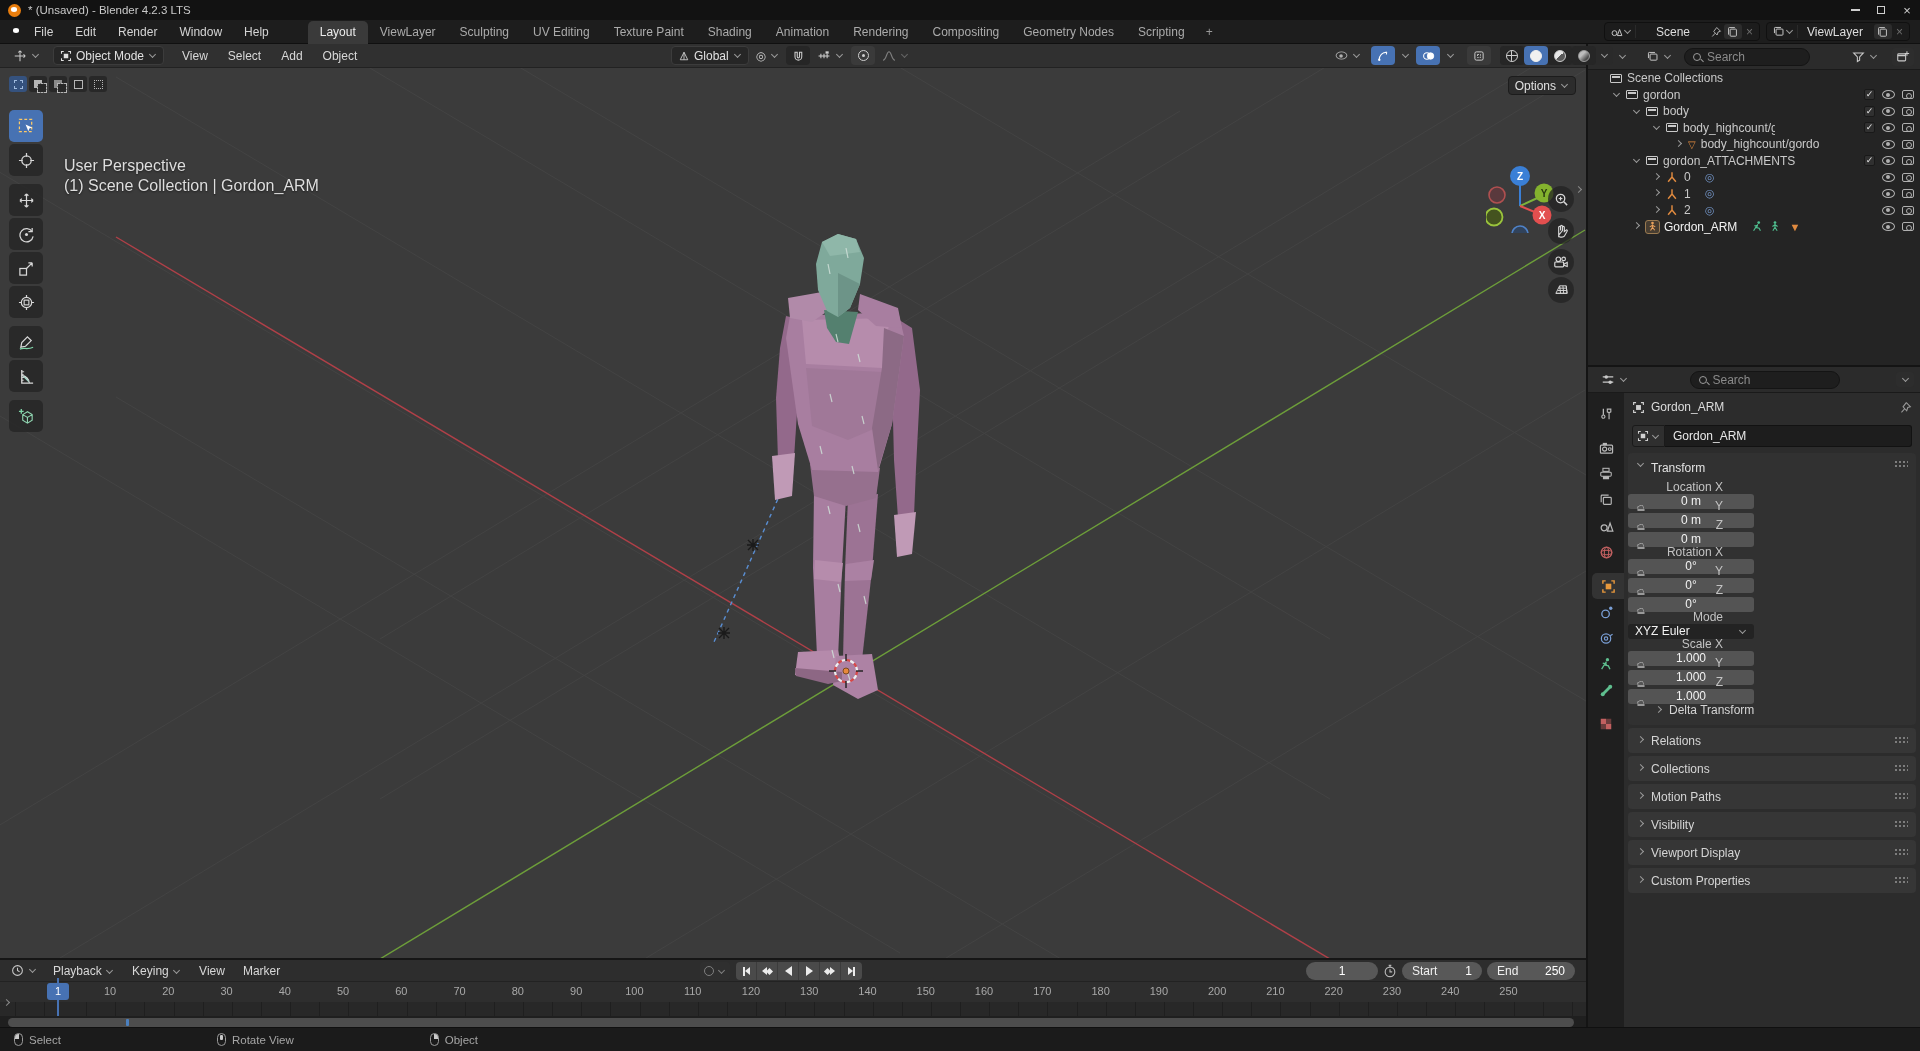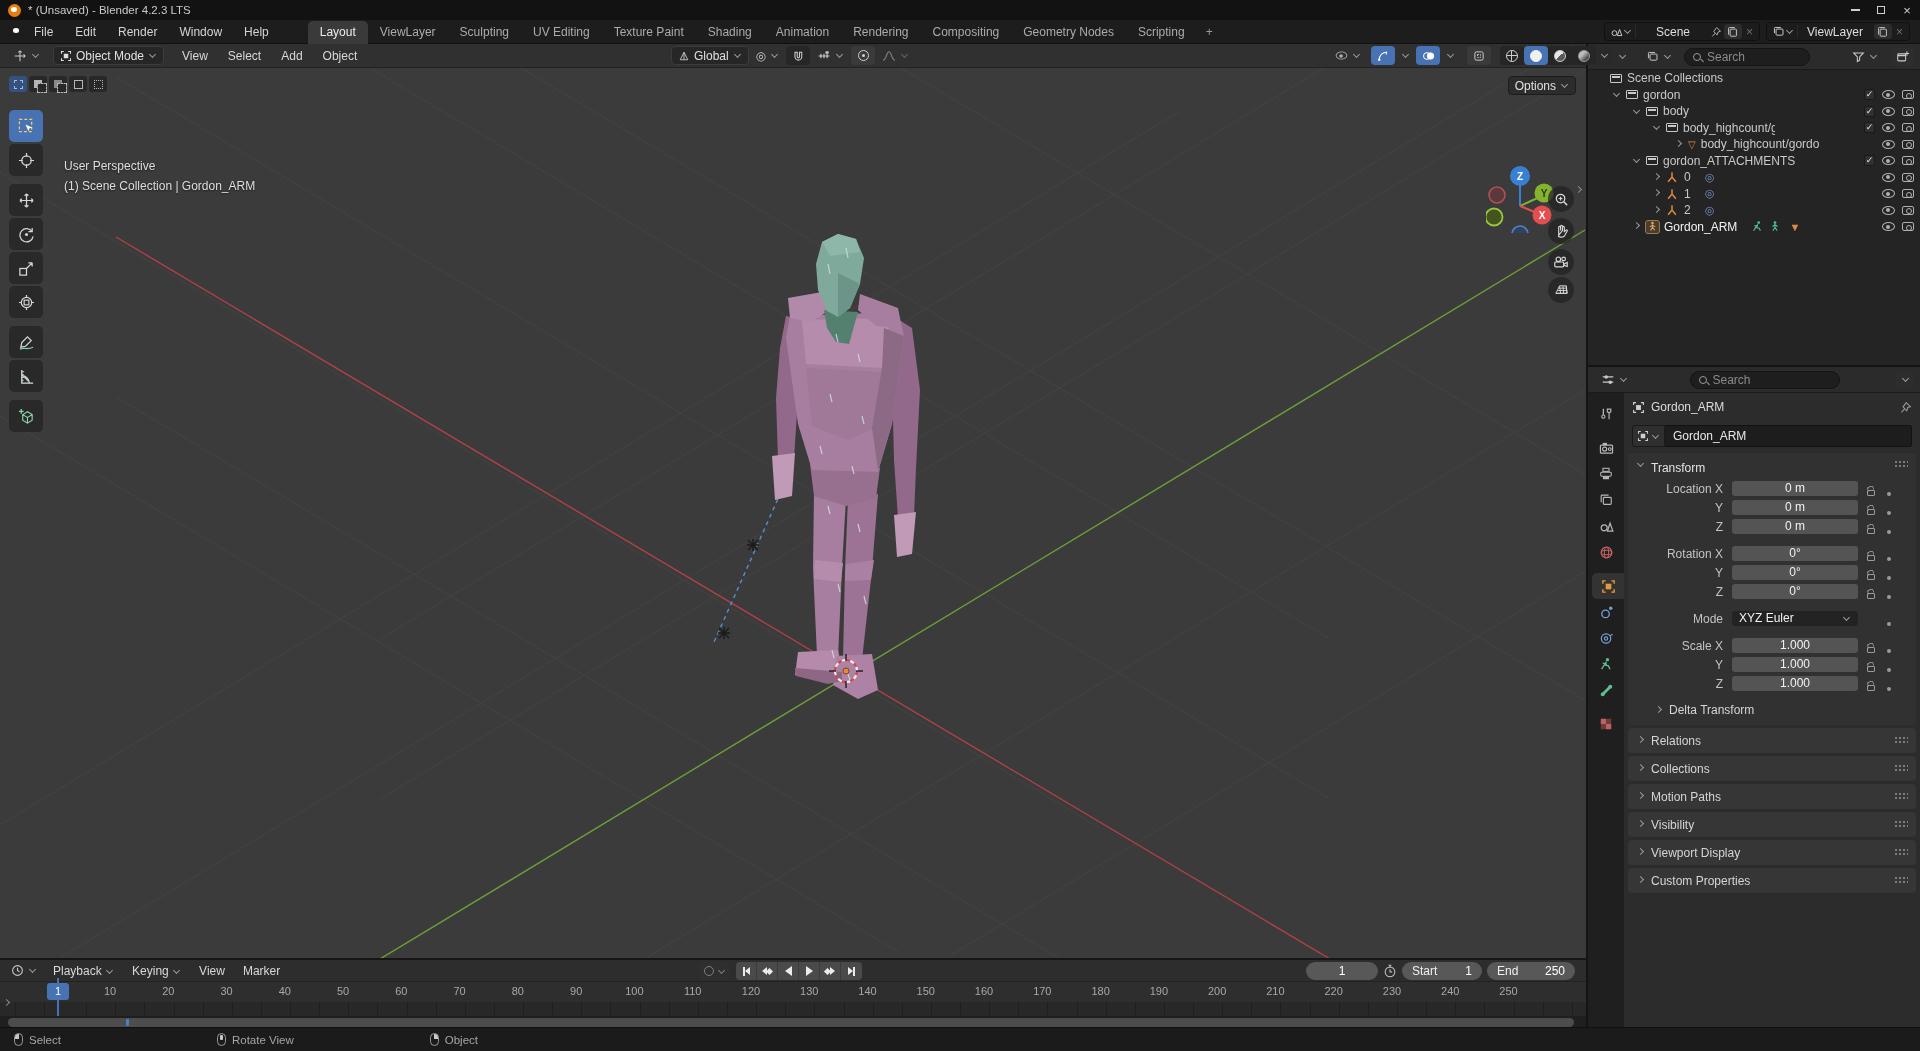--- a/index.html
+++ b/index.html
@@ -58,21 +58,21 @@
   .shadeball { width:12px; height:12px; border-radius:50%; border:1.4px solid #cfcfcf; }
   .shadeball.solid { background:#f0f0f0; border-color:#f0f0f0; }
   .shadeball.mat { background:linear-gradient(135deg,#e8e8e8 50%,#5a5a5a 50%); border-color:#cfcfcf; }
   .shadeball.rend { background:linear-gradient(135deg,#bdbdbd 35%,#4f4f4f 75%); border-color:#9a9a9a; }
   .shadeball.wire { position:relative; }
   .shadeball.wire::before { content:""; position:absolute; left:4px; top:-1px; width:1px; height:11px; background:#cfcfcf; }
   .shadeball.wire::after  { content:""; position:absolute; left:-1px; top:4px; width:11px; height:1px; background:#cfcfcf; }
 
   
   #vp-canvas { position:absolute; left:0; top:24px; width:1586px; height:890px; }
-  #vp-text { position:absolute; left:64px; top:88px; color:#dedede; font-size:12px; line-height:20px;
+  #vp-text { position:absolute; left:64px; top:88px; color:#dedede; font-size:16px; line-height:20px;
              text-shadow:0 1px 2px rgba(0,0,0,.5); z-index:4; }
   #options-btn { position:absolute; right:10px; top:32px; z-index:5; }
   #selmode { position:absolute; left:9px; top:32px; display:flex; gap:2px; z-index:5; }
   .sm { width:18px; height:16px; background:#282828; border-radius:3px; display:flex; align-items:center; justify-content:center; }
   .sm .dsq { width:9px; height:9px; border:1.2px dashed #9fbade; }
   .sm .fsq { width:8px; height:8px; background:#b5b5b5; position:relative; }
   .sm .fsq::after { content:""; position:absolute; left:3px; top:3px; width:8px; height:8px;
                     border:1.2px dashed #b5b5b5; background:#282828; }
   .sm .osq { width:9px; height:9px; border:1.2px solid #b5b5b5; }
   .sm.active { background:#35527e; }
@@ -166,21 +166,21 @@
   .namechip { display:flex; align-items:center; background:#2f2f2f; border:1px solid #1a1a1a;
               border-radius:3px 0 0 3px; height:22px; padding:0 4px; gap:2px; }
   .namefield { flex:1; background:#1d1d1d; border:1px solid #121212; border-left:0; border-radius:0 3px 3px 0;
                height:22px; line-height:20px; padding:0 8px; color:#e8e8e8; }
   .panel { background:#313131; border-radius:4px; margin:6px 4px 0; position:relative; }
   .panel-h { display:flex; align-items:center; height:22px; padding:0 8px; gap:6px; color:#e2e2e2; }
   .panel-h .dotgrip { position:absolute; right:8px; top:7px; }
   .cpanel { background:#363636; border-radius:4px; margin:3px 4px 0; height:25px; display:flex;
             align-items:center; padding:0 8px; gap:6px; color:#d5d5d5; position:relative; }
   .cpanel .dotgrip { position:absolute; right:8px; top:8px; }
-  .frow { display:flex; align-items:flex-end; height:16px; margin:3px 0; }
+  .frow { display:flex; align-items:flex-start; height:16px; margin:3px 0;flex-direction:column; }
   .frow .flabel { width:104px; text-align:right; padding-right:9px; color:#c3c3c3; flex:none; }
   .frow .fval { width:126px; height:15px; background:#545454; border-radius:3px; color:#f2f2f2;
                 text-align:center; line-height:15px; flex:none; }
   .frow .fval.dd { background:#232323; text-align:left; padding:0 7px; display:flex; align-items:center; justify-content:space-between; }
   .lockopen { width:8px; height:6px; border:1.2px solid #9a9a9a; border-radius:1px; position:relative; margin-left:9px; }
   .lockopen::before { content:""; position:absolute; left:-1px; top:-5px; width:5px; height:4px;
                       border:1.2px solid #9a9a9a; border-bottom:0; border-radius:3px 3px 0 0; transform:rotate(-18deg); }
   .animdot { width:4px; height:4px; border-radius:50%; background:#9a9a9a; margin-left:12px; }
   .gapline { height:5px; }
 

